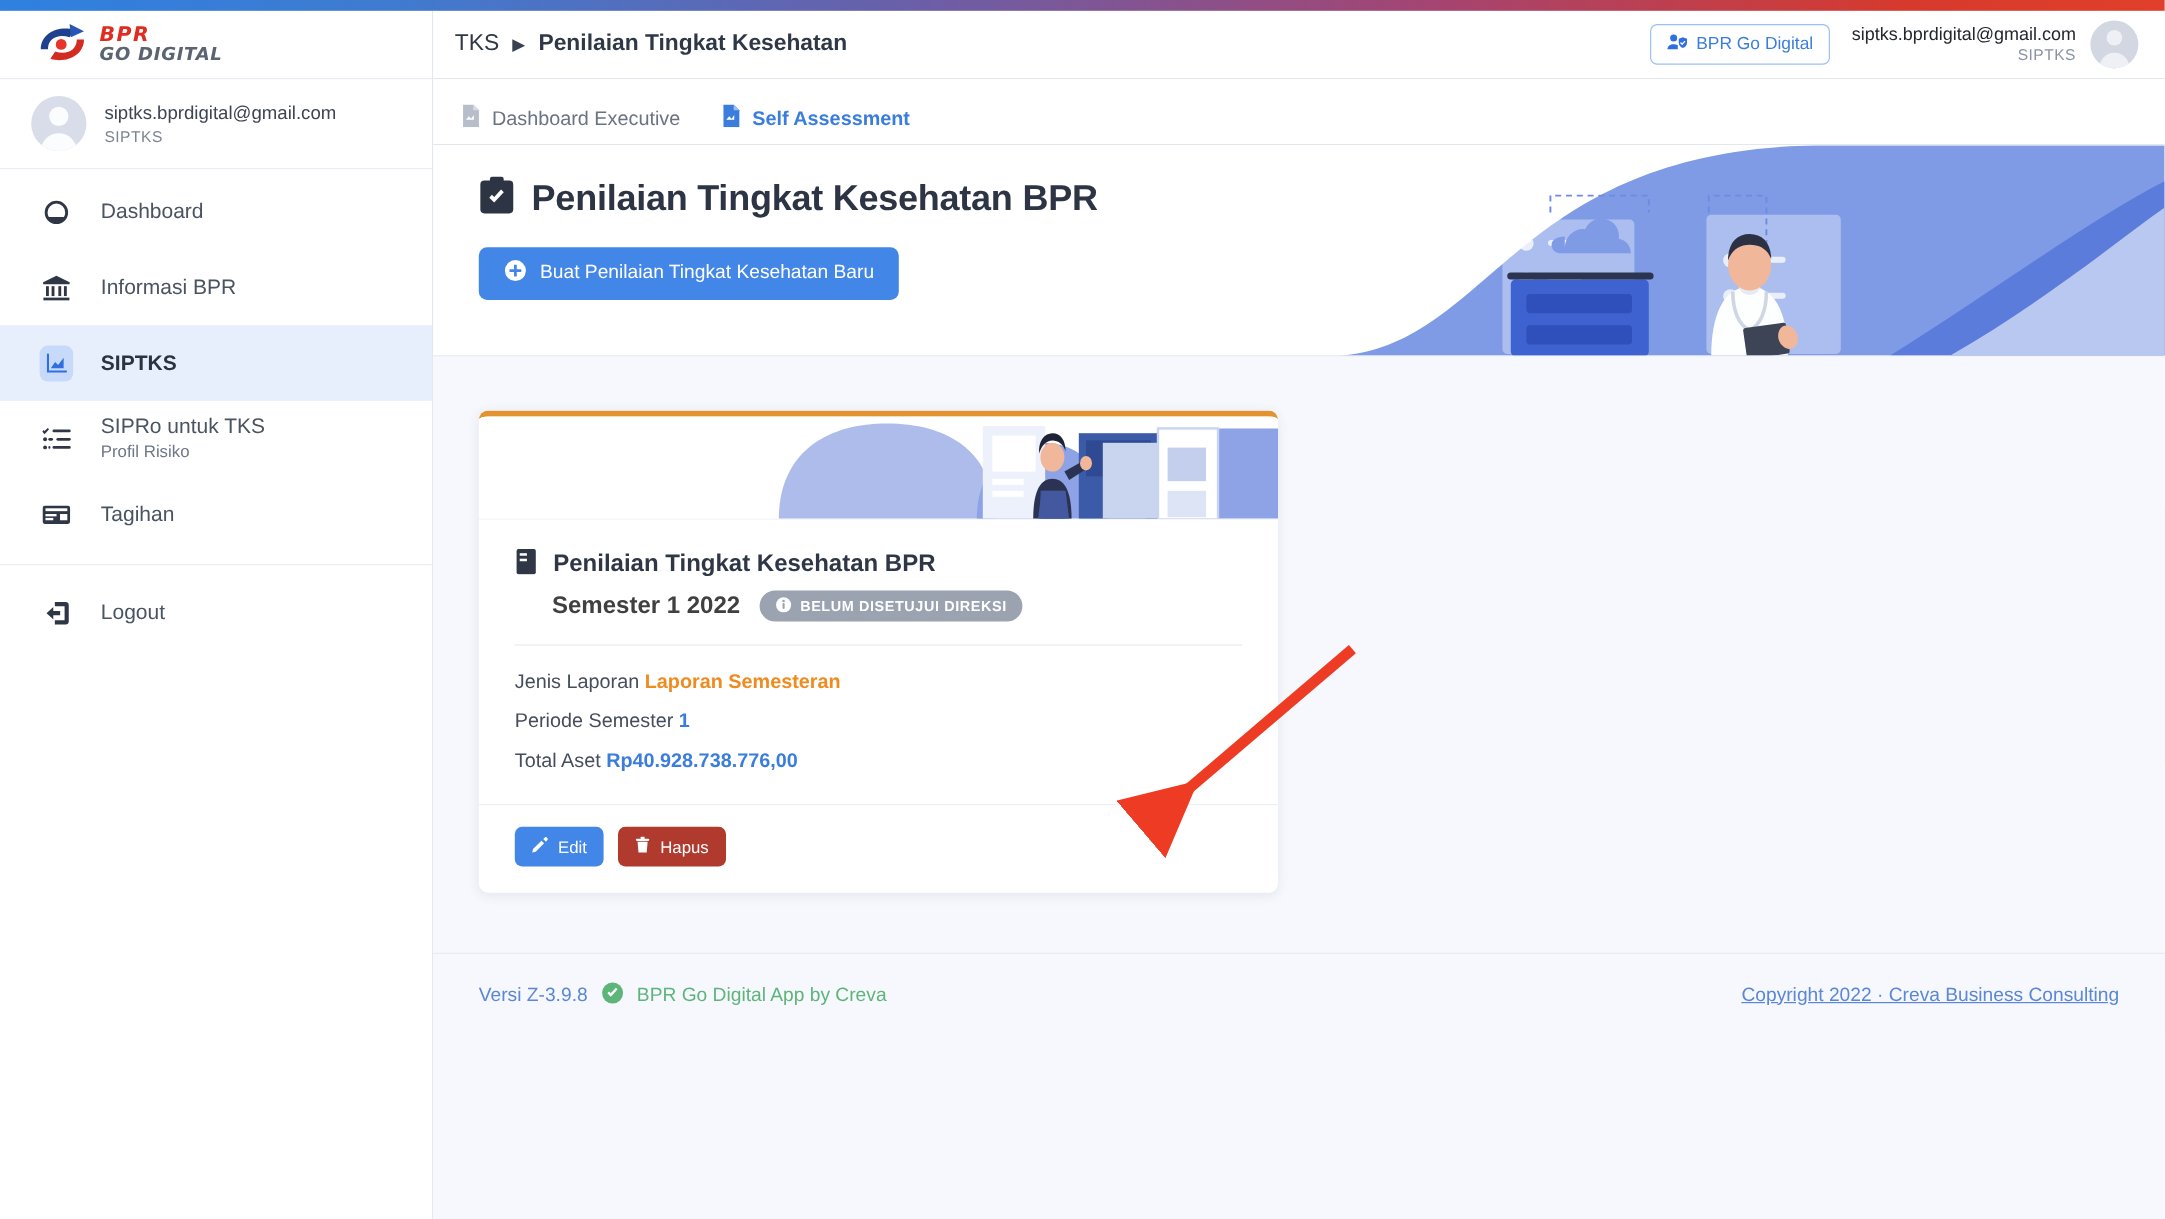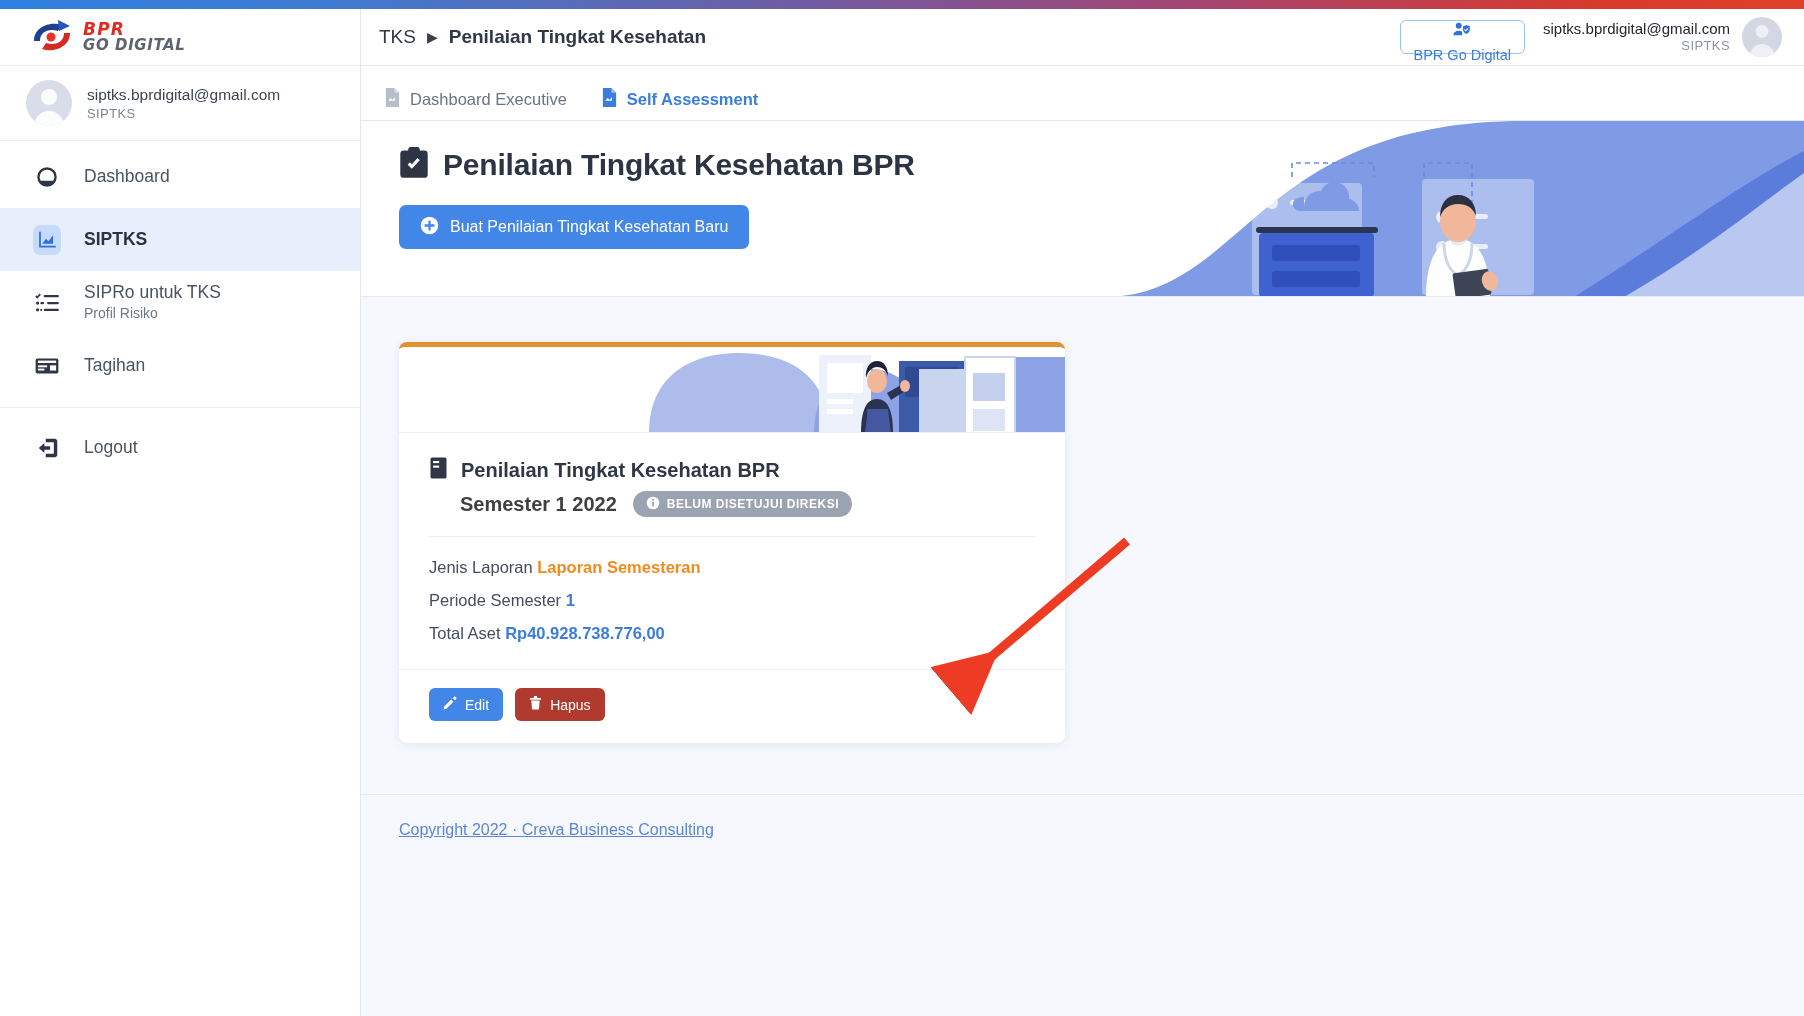--- a/index.html
+++ b/index.html
@@ -85,21 +85,21 @@
     display: flex; align-items: center; justify-content: space-between;
     padding: 0 22px 0 18px;
   }
   .crumb { display: flex; align-items: center; gap: 11px; font-size: 19px; color: #2f3847; }
   .crumb .sep { color: #39414f; font-size: 14px; }
   .crumb .cur { font-weight: 700; }
   .topbar-right { display: flex; align-items: center; gap: 18px; }
   .gd-btn {
     display: flex; align-items: center; gap: 7px;
     border: 1px solid #9dc0f2; border-radius: 6px; background: #fff;
-    height: 34px; padding: 0 13px; color: #3b7ddd; font-size: 14.5px; cursor: pointer; flex-direction: column;
+    height: 34px; padding: 0 13px; color: #3b7ddd; font-size: 14.5px; cursor: pointer;
   }
   .user-box { display: flex; align-items: center; gap: 12px; }
   .user-txt { text-align: right; line-height: 1.25; }
   .user-mail { font-size: 15px; color: #22272f; }
   .user-role { font-size: 13px; color: #8b93a2; letter-spacing: 0.4px; }
   .user-av {
     width: 40px; height: 40px; border-radius: 50%; background: #d2d7e2;
     position: relative; overflow: hidden;
   }
   .user-av::before {
@@ -244,20 +244,33 @@
           <svg width="26" height="26" viewBox="0 0 24 24" fill="#2f3747">
             <path d="M12 3a9 9 0 1 0 0 18 9 9 0 0 0 0-18zm0 2.2a6.8 6.8 0 0 1 6.8 6.8 6.8 6.8 0 0 1-1 3.5H6.2a6.8 6.8 0 0 1-1-3.5A6.8 6.8 0 0 1 12 5.2z"></path>
             <circle cx="8.4" cy="11.4" r="1.15" fill="#fff"></circle>
             <circle cx="12" cy="9.3" r="1.15" fill="#fff"></circle>
             <path d="M15.8 10.1l-3.1 3.4 1.5 1.3 2.6-3.9z" fill="#fff"></path>
           </svg>
         </span>
         <span class="nav-label">Dashboard</span>
       </div>
 
+      <div class="nav-item">
+        <span class="ic">
+          <svg width="26" height="26" viewBox="0 0 24 24" fill="#2f3747">
+            <path d="M12 2.5 1.8 7.6v1.6h20.4V7.6L12 2.5z"></path>
+            <rect x="4" y="10.6" width="2.2" height="7.6"></rect>
+            <rect x="8.3" y="10.6" width="2.2" height="7.6"></rect>
+            <rect x="13.5" y="10.6" width="2.2" height="7.6"></rect>
+            <rect x="17.8" y="10.6" width="2.2" height="7.6"></rect>
+            <rect x="2" y="19.4" width="20" height="2.1"></rect>
+          </svg>
+        </span>
+        <span class="nav-label">Informasi BPR</span>
+      </div>
 
       <div class="nav-item active">
         <span class="ic">
           <span class="icon-badge">
             <svg width="19" height="19" viewBox="0 0 24 24">
               <path d="M2.5 3v18h19" stroke="#2f6fe0" stroke-width="2.2" fill="none" stroke-linecap="round"></path>
               <path d="M5.5 17.5l4.5-6.5 3.2 3.2L19 6.5v11z" fill="#2f6fe0"></path>
             </svg>
           </span>
         </span>
@@ -524,20 +537,30 @@
                 </span>
                 <span>Hapus</span>
               </button>
             </div>
           </div>
         </div>
       </article>
     </div>
 
     <footer class="footer">
+      <div class="foot-ver">
+        <span class="v">Versi Z-3.9.8</span>
+        <span>
+          <svg width="19" height="19" viewBox="0 0 20 20">
+            <circle cx="10" cy="10" r="9.2" fill="#5eb57a"></circle>
+            <path d="M5.4 10.2l3 3 6-6.4-1.5-1.4-4.5 4.8-1.6-1.5z" fill="#fff"></path>
+          </svg>
+        </span>
+        <span class="t">BPR Go Digital App by Creva</span>
+      </div>
       <div class="foot-copy">Copyright 2022 · Creva Business Consulting</div>
     </footer>
 
   </main>
 
   <svg class="annot">
     <defs>
       <marker id="ah" markerWidth="7" markerHeight="7" refX="2" refY="3.5" orient="auto">
         <path d="M7,0 L7,7 L0,3.5 z" fill="#ee3b23"></path>
       </marker>

